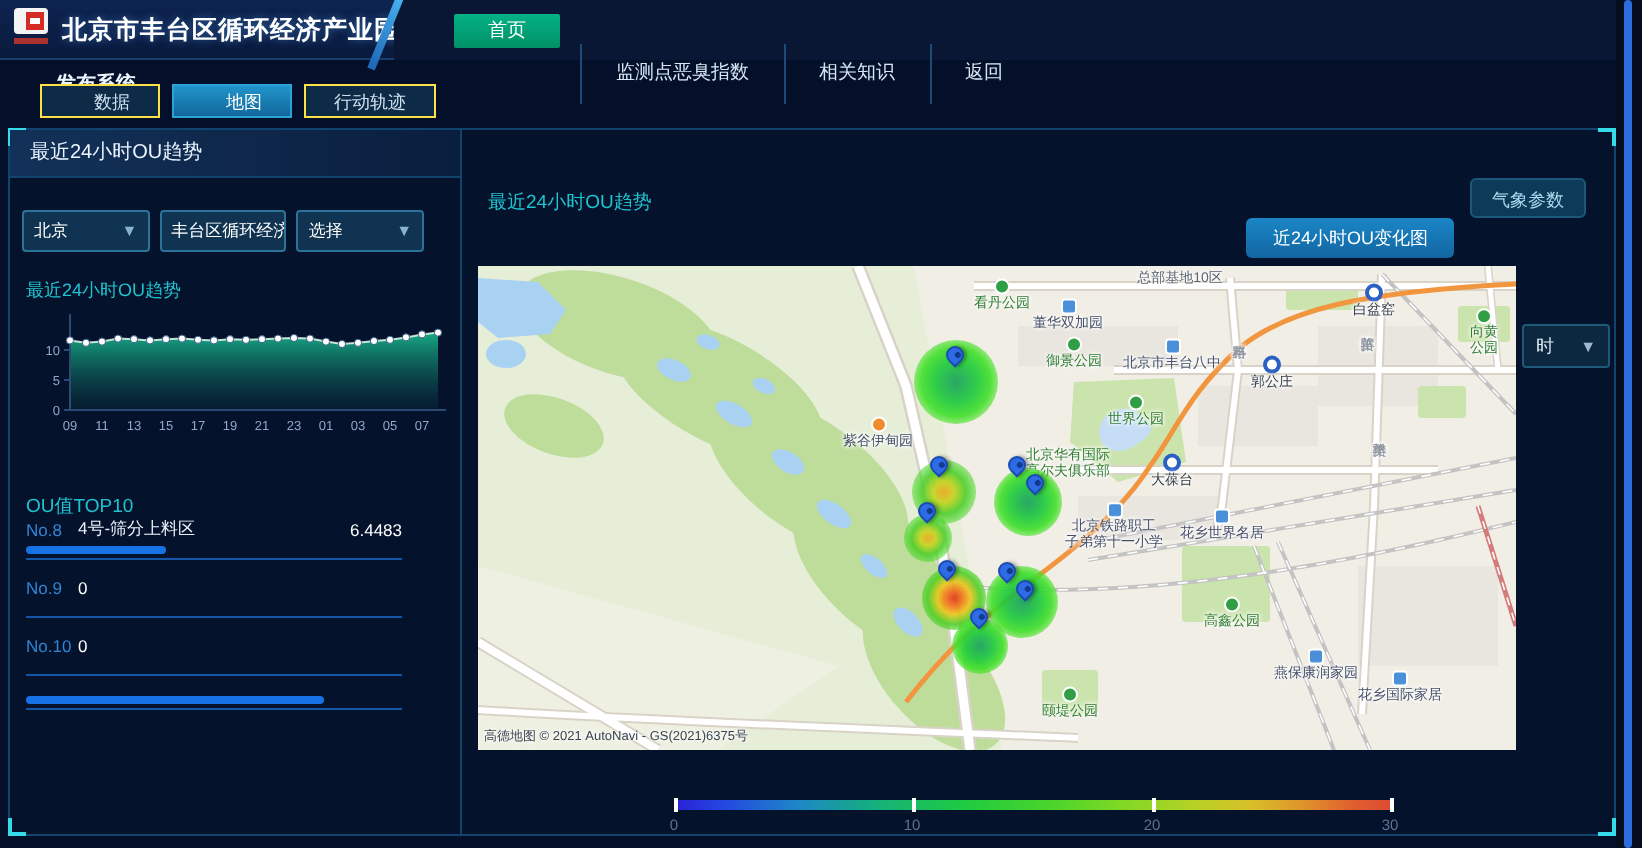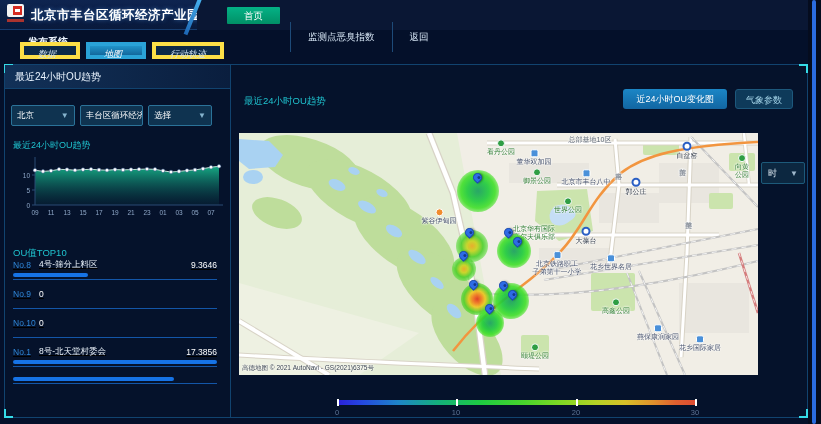--- a/index.html
+++ b/index.html
@@ -20,22 +20,22 @@
   .nav-wrap { position:absolute; left:197px; top:0; right:0; height:30px; background:#0a1734; display:flex; align-items:center; }
   .nav-slash { position:absolute; left:-6px; top:-4px; width:4px; height:40px; background:linear-gradient(#48b4f0,#1d66b4); transform:rotate(22deg); }
   .nav { display:flex; align-items:center; margin-left:30px; height:30px; }
   .nav-item { padding:0 17px; font-size:9.5px; color:#d7e6f5; line-height:30px; cursor:pointer;margin-top:44px; }
   .nav-item + .nav-item { border-left:1px solid #1d4a78; }
   .nav-item.active { background:linear-gradient(180deg,#04b286,#019066); color:#fff; line-height:17px;
                      height:17px; margin:0 10px 0 0; border:none; border-radius:1px; }
 
   .publish-label { position:absolute; left:28px; top:35px; font-size:10px; font-weight:bold; color:#eef6ff; }
   .tabs { position:absolute; left:20px; top:42px; display:flex; gap:6px; }
-  .tab { min-width:60px; padding:0 14px; height:17px; line-height:17px; text-align:left; font-size:9px;
-         background:#0d2a47; color:#cfe0ef; border:4px solid #fde047; cursor:pointer;font-style:italic; }
+  .tab { min-width:60px; padding:0 14px; height:17px; line-height:17px; text-align:right; font-size:9px;
+         background:#0d2a47; color:#cfe0ef; border:1px solid #fde047; cursor:pointer; }
   .tab.active { background:linear-gradient(180deg,#2094ca,#13679c); border-color:#2aa3d8; color:#fff; }
 
   
   .main-panel { position:absolute; left:4px; top:64px; width:804px; height:354px;
                 border:1px solid #11436f; background:rgba(7,20,44,.55); }
   .cb { position:absolute; width:9px; height:9px; }
   .cb.tl { left:-1px; top:-1px; border-top:2px solid #35dbe8; border-left:2px solid #35dbe8; }
   .cb.tr { right:-1px; top:-1px; border-top:2px solid #35dbe8; border-right:2px solid #35dbe8; }
   .cb.bl { left:-1px; bottom:-1px; border-bottom:2px solid #35dbe8; border-left:2px solid #35dbe8; }
   .cb.br { right:-1px; bottom:-1px; border-bottom:2px solid #35dbe8; border-right:2px solid #35dbe8; }
@@ -45,36 +45,36 @@
   .lp-header { height:24px; line-height:24px; padding-left:10px; font-size:10px; color:#eaf4ff;
                background:linear-gradient(90deg,#123158,#0a1e3e); border-bottom:1px solid #11436f; }
   .filters { position:absolute; left:6px; right:18px; top:40px; display:flex; gap:5px; }
   .sel { flex:1; height:21px; background:#0f3350; border:1px solid #2b7399; border-radius:2px;
          color:#fff; font-size:8.5px; display:flex; align-items:center; justify-content:space-between;
          padding:0 5px; cursor:pointer; overflow:hidden; white-space:nowrap; }
   .sel .chev { color:#85b4cd; font-size:8px; flex:none; margin-left:3px; }
   .chart-title { position:absolute; left:8px; top:74px; font-size:9px; color:#1fc3cf; }
   .trend-chart { position:absolute; left:2px; top:84px; }
   .top-title { position:absolute; left:8px; top:182px; font-size:9.5px; color:#1fc3cf; }
-  .top-list { position:absolute; left:0; right:0; top:194px;text-decoration:underline; }
+  .top-list { position:absolute; left:0; right:16px; top:194px; }
   .top-row { height:29px; }
   .top-line { display:flex; align-items:center; font-size:8.5px; height:12px; padding:0 13px 0 8px; }
   .top-line .rank { color:#2f86d6; min-width:26px; }
   .top-line .nm { color:#e9f1f9; flex:1; white-space:nowrap; overflow:hidden; }
   .top-line .val { color:#fff; }
   .bar-track { margin:2px 13px 0 8px; height:4px; }
   .bar { height:4px; background:#1673e6; border-radius:2px; }
   .divider { margin:2px 13px 0 8px; height:1px; background:#1356a8; }
 
   
   .rp { position:absolute; left:226px; top:0; right:0; bottom:0; }
   .rp-title { position:absolute; left:13px; top:30px; font-size:9.5px; color:#1fc3cf; }
   .rp-btns { position:absolute; right:14px; top:24px; display:flex; gap:8px; }
   .btn-pri { height:20px; line-height:20px; padding:0 13px; font-size:9px; color:#fff; border-radius:3px;
-             background:linear-gradient(180deg,#1b86c6,#1266a2); cursor:pointer; }
+             background:linear-gradient(180deg,#1b86c6,#1266a2); cursor:pointer;margin-top:20px; }
   .btn-sec { height:20px; line-height:20px; padding:0 10px; font-size:9px; color:#a8d8ec; border-radius:3px;
              background:#0e3a5a; border:1px solid #1d587c; cursor:pointer; }
   .time-sel { position:absolute; right:2px; top:97px; width:44px; height:22px; background:#0c2740;
               border:1px solid #1d5a7a; border-radius:2px; color:#dfeaf2; font-size:9px; display:flex;
               align-items:center; justify-content:space-between; padding:0 6px; cursor:pointer; }
   .time-sel .chev { color:#9fb8cc; font-size:8px; }
 
   
   .map { position:absolute; left:8px; top:68px; width:519px; height:242px; overflow:hidden; background:#f1eee6; }
   .map-label { position:absolute; transform:translate(-50%,-50%); display:flex; flex-direction:column;
@@ -126,20 +126,21 @@
           <div class="r"></div>
         </div>
         <div class="t"></div>
     </div>
     <div class="app-title">北京市丰台区循环经济产业园大气恶臭状况实时</div>
     <div class="nav-wrap">
       <div class="nav-slash"></div>
       <div class="nav" id="nav">
           <div class="nav-item active">首页</div>
           <div class="nav-item">监测点恶臭指数</div>
+          <div class="nav-item">相关知识</div>
           <div class="nav-item">返回</div>
         </div>
     </div>
   </div>
 
   <div class="publish-label">发布系统</div>
   <div class="tabs" id="tabs">
       <div class="tab">数据</div>
       <div class="tab active">地图</div>
       <div class="tab">行动轨迹</div>
@@ -220,21 +221,21 @@
           <text x="172" y="66" text-anchor="middle" class="axis-text">03</text>
           <text x="188" y="66" text-anchor="middle" class="axis-text">05</text>
           <text x="204" y="66" text-anchor="middle" class="axis-text">07</text>
         </svg>
       <div class="top-title">OU值TOP10</div>
       <div class="top-list" id="topList">
           <div class="top-row">
             <div class="top-line">
               <span class="rank">No.8</span>
               <span class="nm">4号-筛分上料区</span>
-              <span class="val">9.3646</span>
+              <span class="val">6.4483</span>
             </div>
             <div class="bar-track">
               <div class="bar" style="width: 37%;"></div>
             </div>
             <div class="divider"></div>
           </div>
           <div class="top-row">
             <div class="top-line">
               <span class="rank">No.9</span>
               <span class="val">0</span>
@@ -244,31 +245,20 @@
             </div>
             <div class="divider"></div>
           </div>
           <div class="top-row">
             <div class="top-line">
               <span class="rank">No.10</span>
               <span class="val">0</span>
             </div>
             <div class="bar-track">
               <div class="bar" style="width: 0%;"></div>
-            </div>
-            <div class="divider"></div>
-          </div>
-          <div class="top-row">
-            <div class="top-line">
-              <span class="rank">No.1</span>
-              <span class="nm">8号-北天堂村委会</span>
-              <span class="val">17.3856</span>
-            </div>
-            <div class="bar-track">
-              <div class="bar" style="width: 100%;"></div>
             </div>
             <div class="divider"></div>
           </div>
           <div class="top-row">
             <div class="bar-track">
               <div class="bar" style="width: 79%;"></div>
             </div>
             <div class="divider"></div>
           </div>
         </div>

